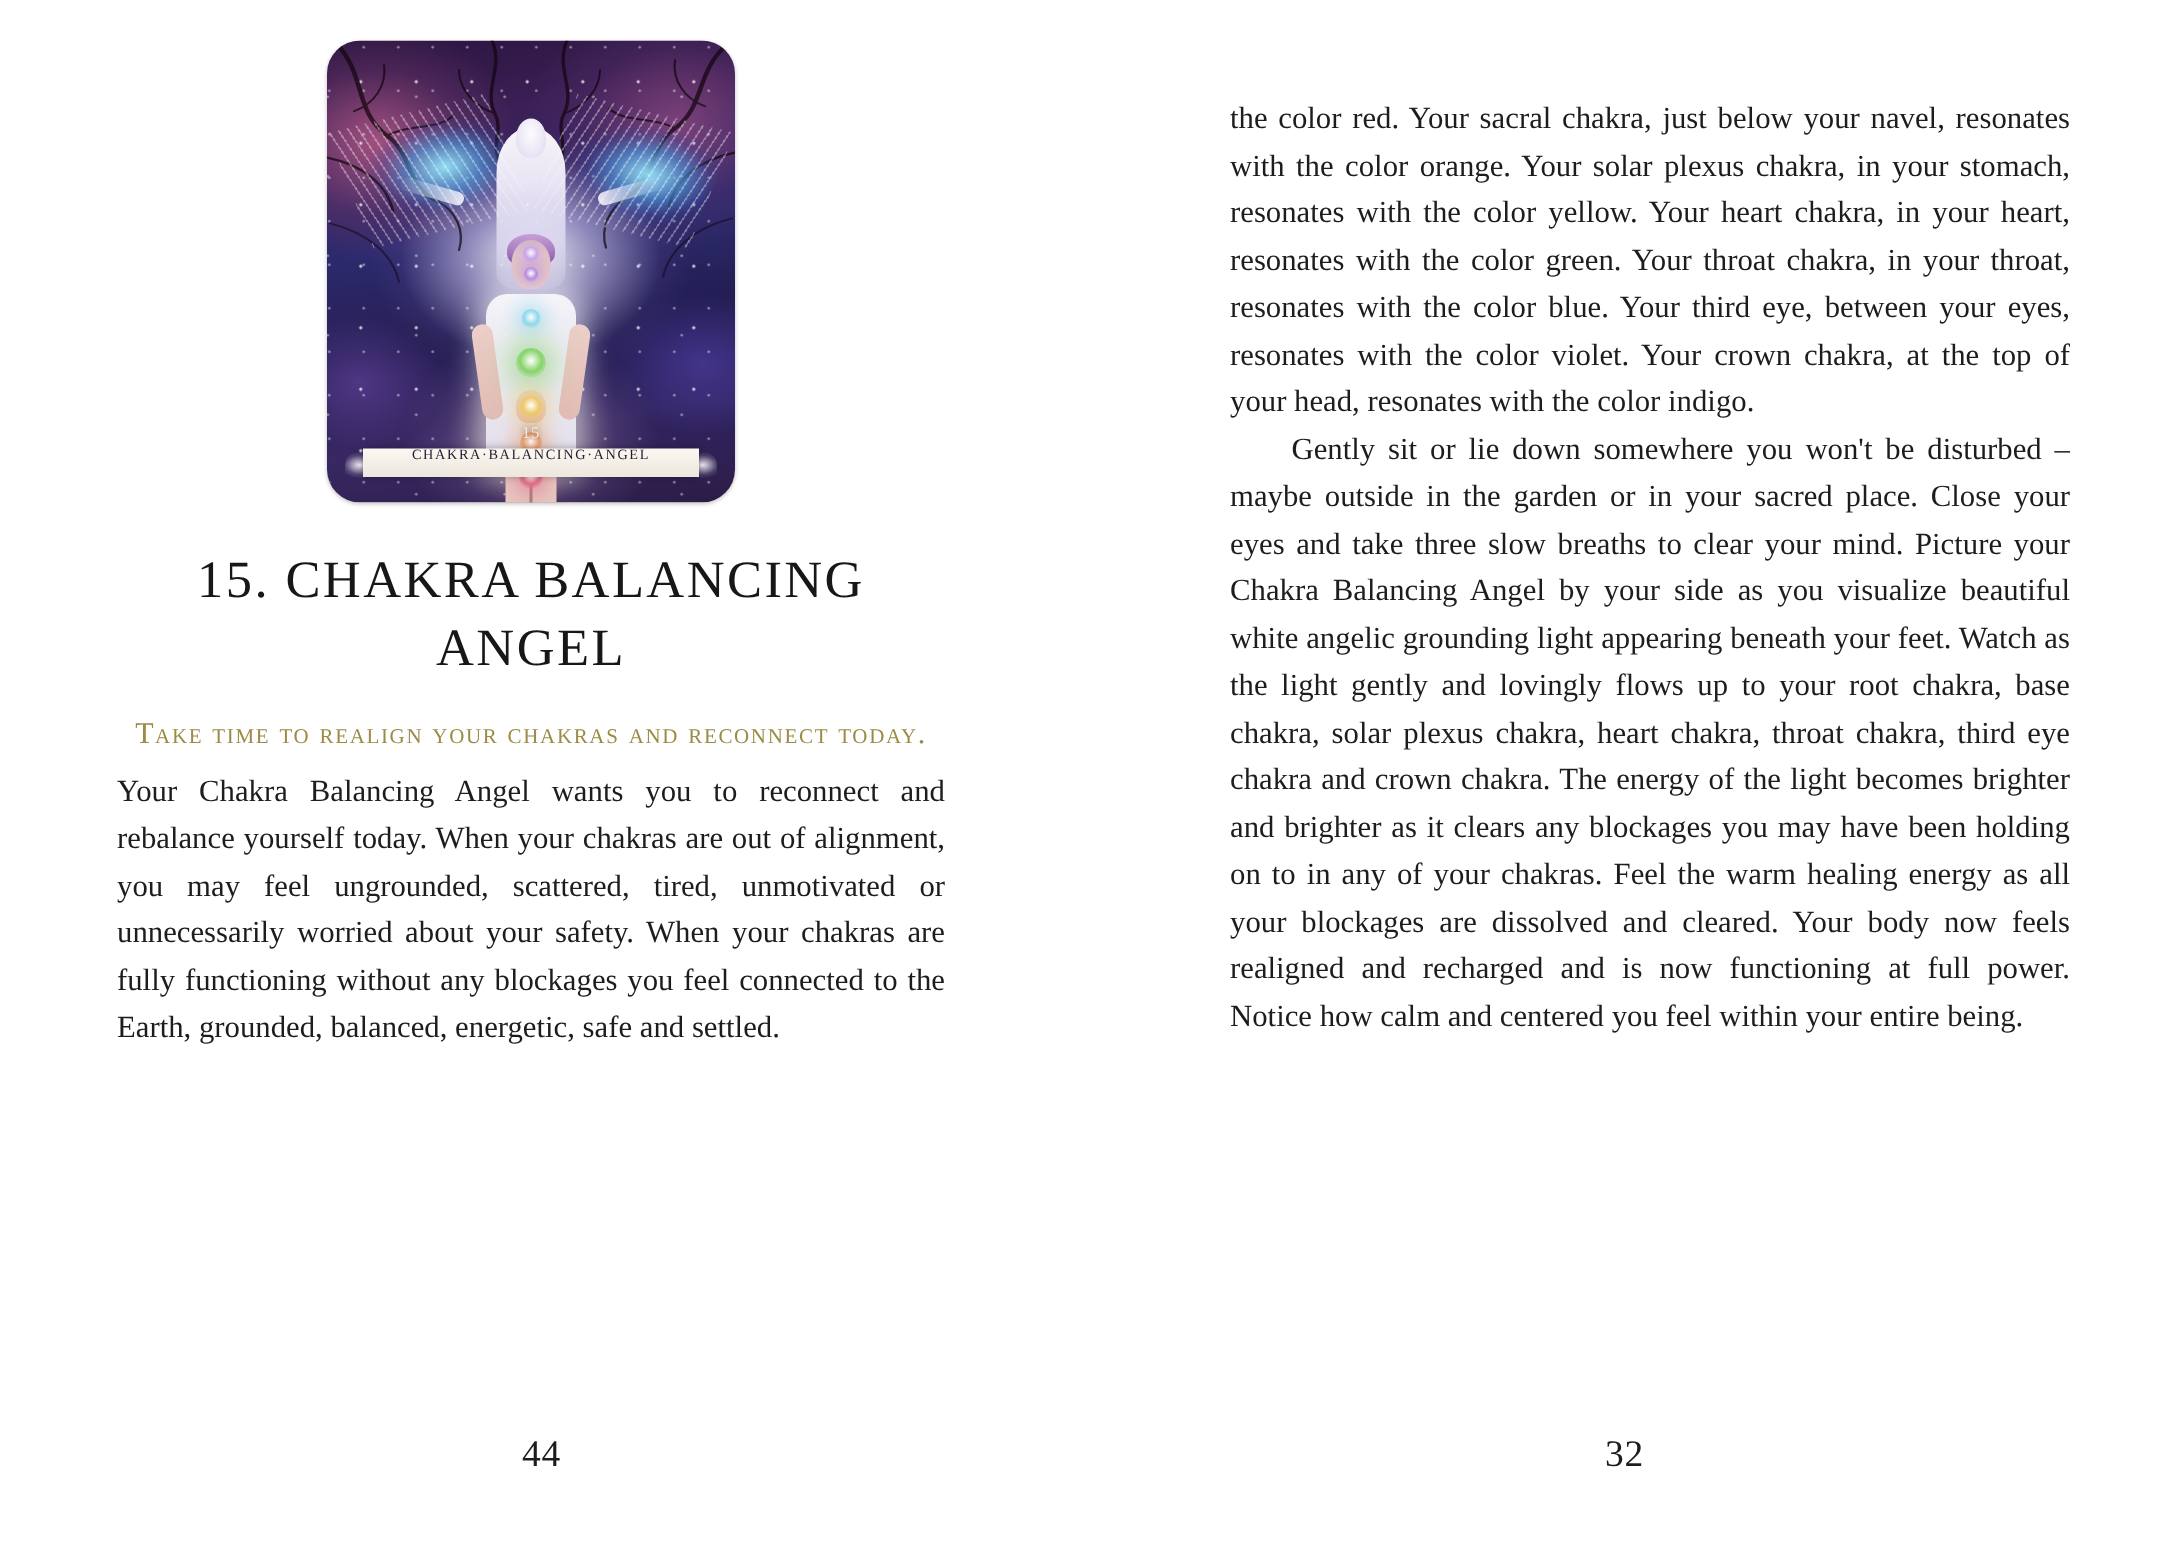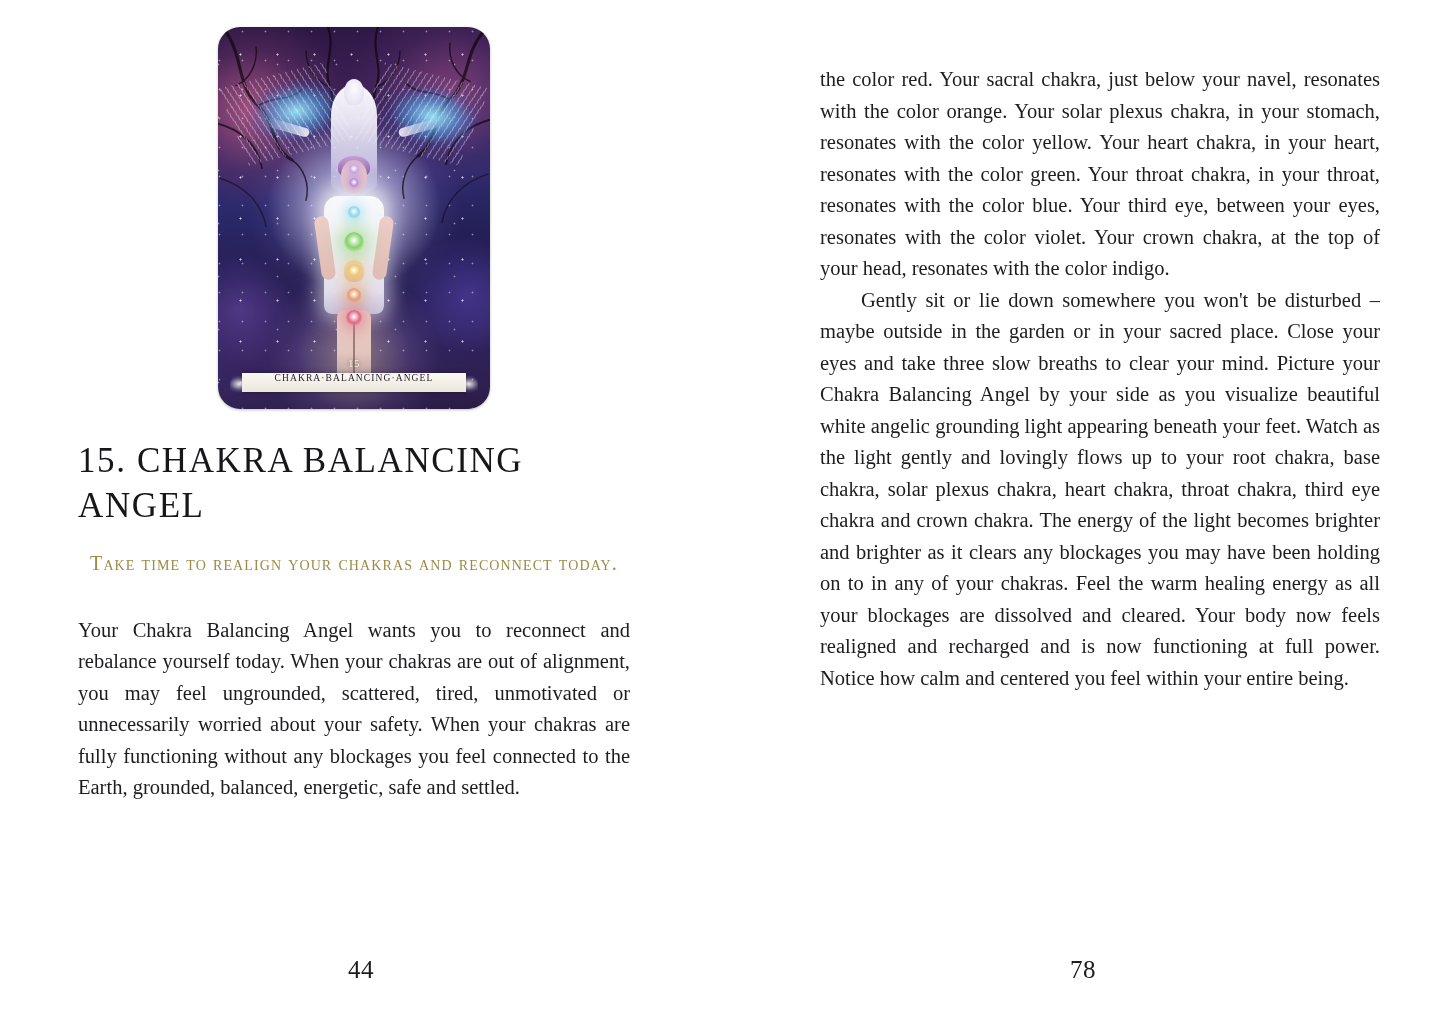--- a/index.html
+++ b/index.html
@@ -33,21 +33,21 @@
 
   
   .card-wrap {
     display: flex;
     justify-content: center;
     padding-top: 27px;
   }
   .card {
     position: relative;
     width: 272px;
-    height: 382px;
+    height: 308px;
     border-radius: 22px;
     overflow: hidden;
     background:
       radial-gradient(ellipse 55% 38% at 50% 47%, rgba(255,255,255,0.92) 0%, rgba(228,220,255,0.55) 28%, rgba(150,130,210,0.08) 58%, rgba(0,0,0,0) 72%),
       radial-gradient(ellipse 42% 30% at 50% 86%, rgba(255,232,180,0.42) 0%, rgba(180,150,200,0.12) 50%, rgba(0,0,0,0) 75%),
       radial-gradient(ellipse 45% 33% at 12% 22%, rgba(196,96,140,0.75) 0%, rgba(120,60,110,0.35) 48%, rgba(0,0,0,0) 78%),
       radial-gradient(ellipse 48% 34% at 86% 18%, rgba(168,84,140,0.62) 0%, rgba(90,50,110,0.3) 50%, rgba(0,0,0,0) 80%),
       radial-gradient(ellipse 40% 28% at 8% 74%, rgba(110,72,170,0.55) 0%, rgba(48,30,90,0.3) 52%, rgba(0,0,0,0) 80%),
       radial-gradient(ellipse 44% 30% at 92% 70%, rgba(78,60,165,0.62) 0%, rgba(34,26,84,0.38) 52%, rgba(0,0,0,0) 82%),
       linear-gradient(172deg, #2a1540 0%, #3b1f55 18%, #2c2a6e 42%, #231f52 62%, #3a2a66 80%, #2a1b45 100%);
@@ -207,41 +207,42 @@
     position: absolute; bottom: 16px; width: 20px; height: 18px;
     background: radial-gradient(ellipse 70% 50% at 50% 50%, rgba(255,255,255,0.95), rgba(255,255,255,0.15) 70%, rgba(255,255,255,0));
     border-radius: 50% 10% 50% 10%;
   }
   .card-wing-deco.l { left: 12px; }
   .card-wing-deco.r { right: 12px; transform: scaleX(-1); }
 
   
   .chapter-title {
     margin: 30px 0 0 0;
+    text-align: center;
     font-family: "Liberation Serif", "DejaVu Serif", serif;
     font-weight: 400;
     font-size: 35px;
     line-height: 1.28;
     letter-spacing: 1.6px;
     color: #17171a;
   }
 
   .subtitle {
     margin: 20px 0 0 0;
     text-align: center;
     font-family: "Liberation Serif", "DejaVu Serif", serif;
     font-size: 20px;
     line-height: 1.42;
     letter-spacing: 1.1px;
     color: #9c8a45;
     font-variant: small-caps;
   }
 
   .body-col {
-    margin-top: 38px;
+    margin-top: 10px;
   }
   .body-col p {
     margin: 0;
     text-align: justify;
     text-justify: inter-word;
     font-family: "Liberation Serif", "DejaVu Serif", serif;
     font-size: 20.5px;
     line-height: 31.5px;
     color: #1d1d20;
     hyphens: none;
@@ -361,16 +362,16 @@
   </div>
 
   <div class="page page-right">
 
     <div class="body-col">
       <p class="last-line-left">the color red. Your sacral chakra, just below your navel, resonates with the color orange. Your solar plexus chakra, in your stomach, resonates with the color yellow. Your heart chakra, in your heart, resonates with the color green. Your throat chakra, in your throat, resonates with the color blue. Your third eye, between your eyes, resonates with the color violet. Your crown chakra, at the top of your head, resonates with the color indigo.</p>
       <p class="indent last-line-left">Gently sit or lie down somewhere you won't be disturbed – maybe outside in the garden or in your sacred place. Close your eyes and take three slow breaths to clear your mind. Picture your Chakra Balancing Angel by your side as you visualize beautiful white angelic grounding light appearing beneath your feet. Watch as the light gently and lovingly flows up to your root chakra, base chakra, solar plexus chakra, heart chakra, throat chakra, third eye chakra and crown chakra. The energy of the light becomes brighter and brighter as it clears any blockages you may have been holding on to in any of your chakras. Feel the warm healing energy as all your blockages are dissolved and cleared. Your body now feels realigned and recharged and is now functioning at full power. Notice how calm and centered you feel within your entire being.</p>
 
     </div>
 
-    <div class="folio">78</div>
+    <div class="folio">32</div>
   </div>
 
 </div>
 
 </body></html>

